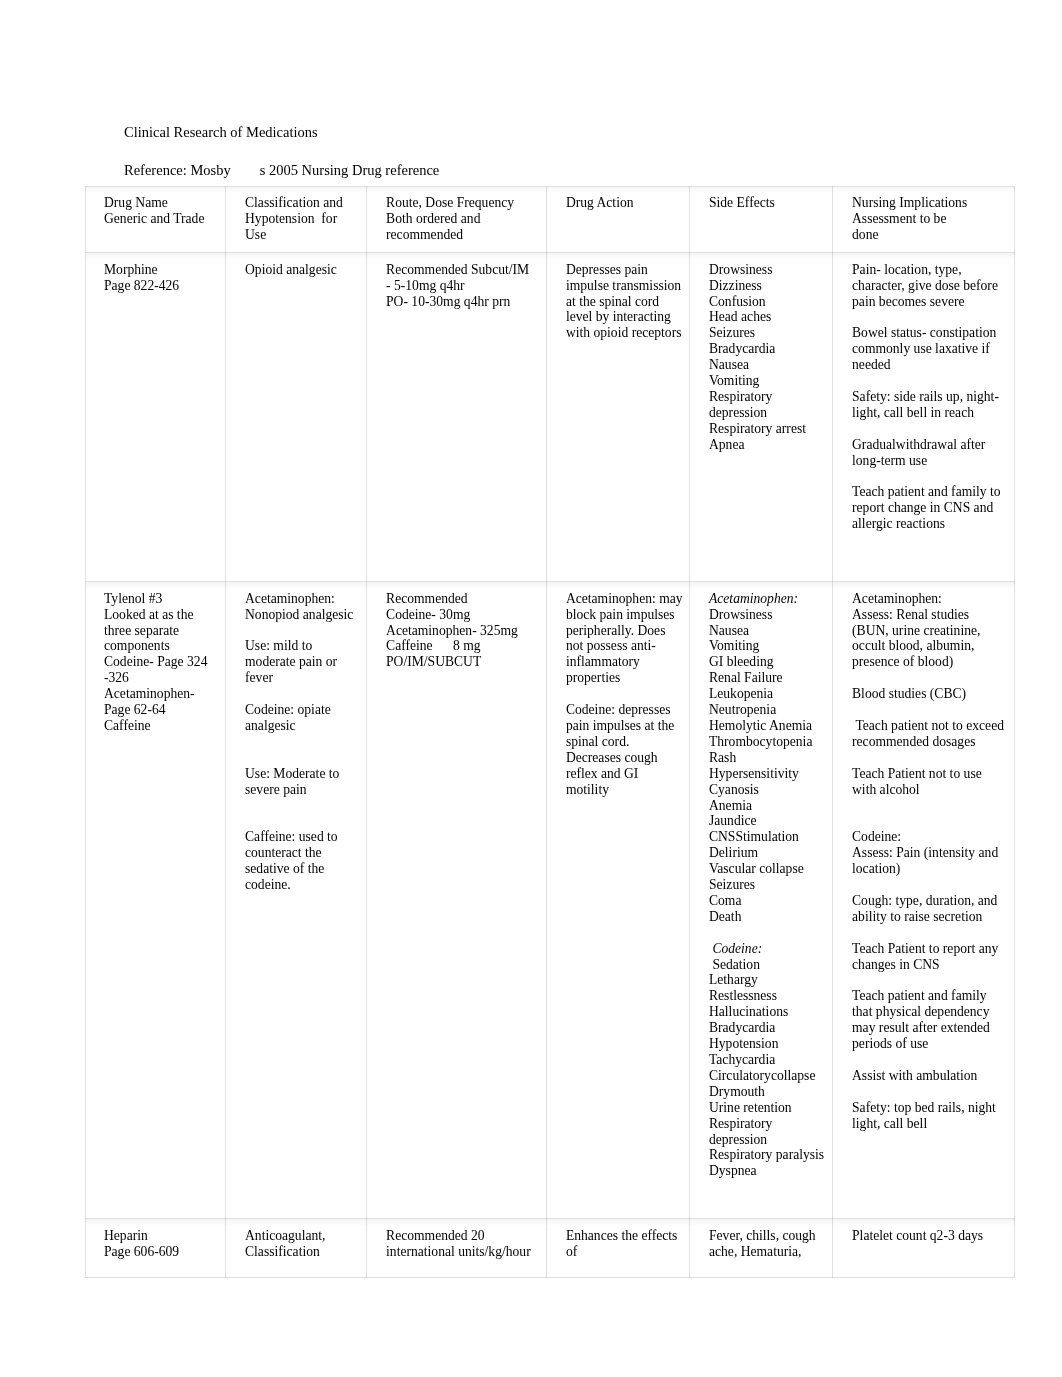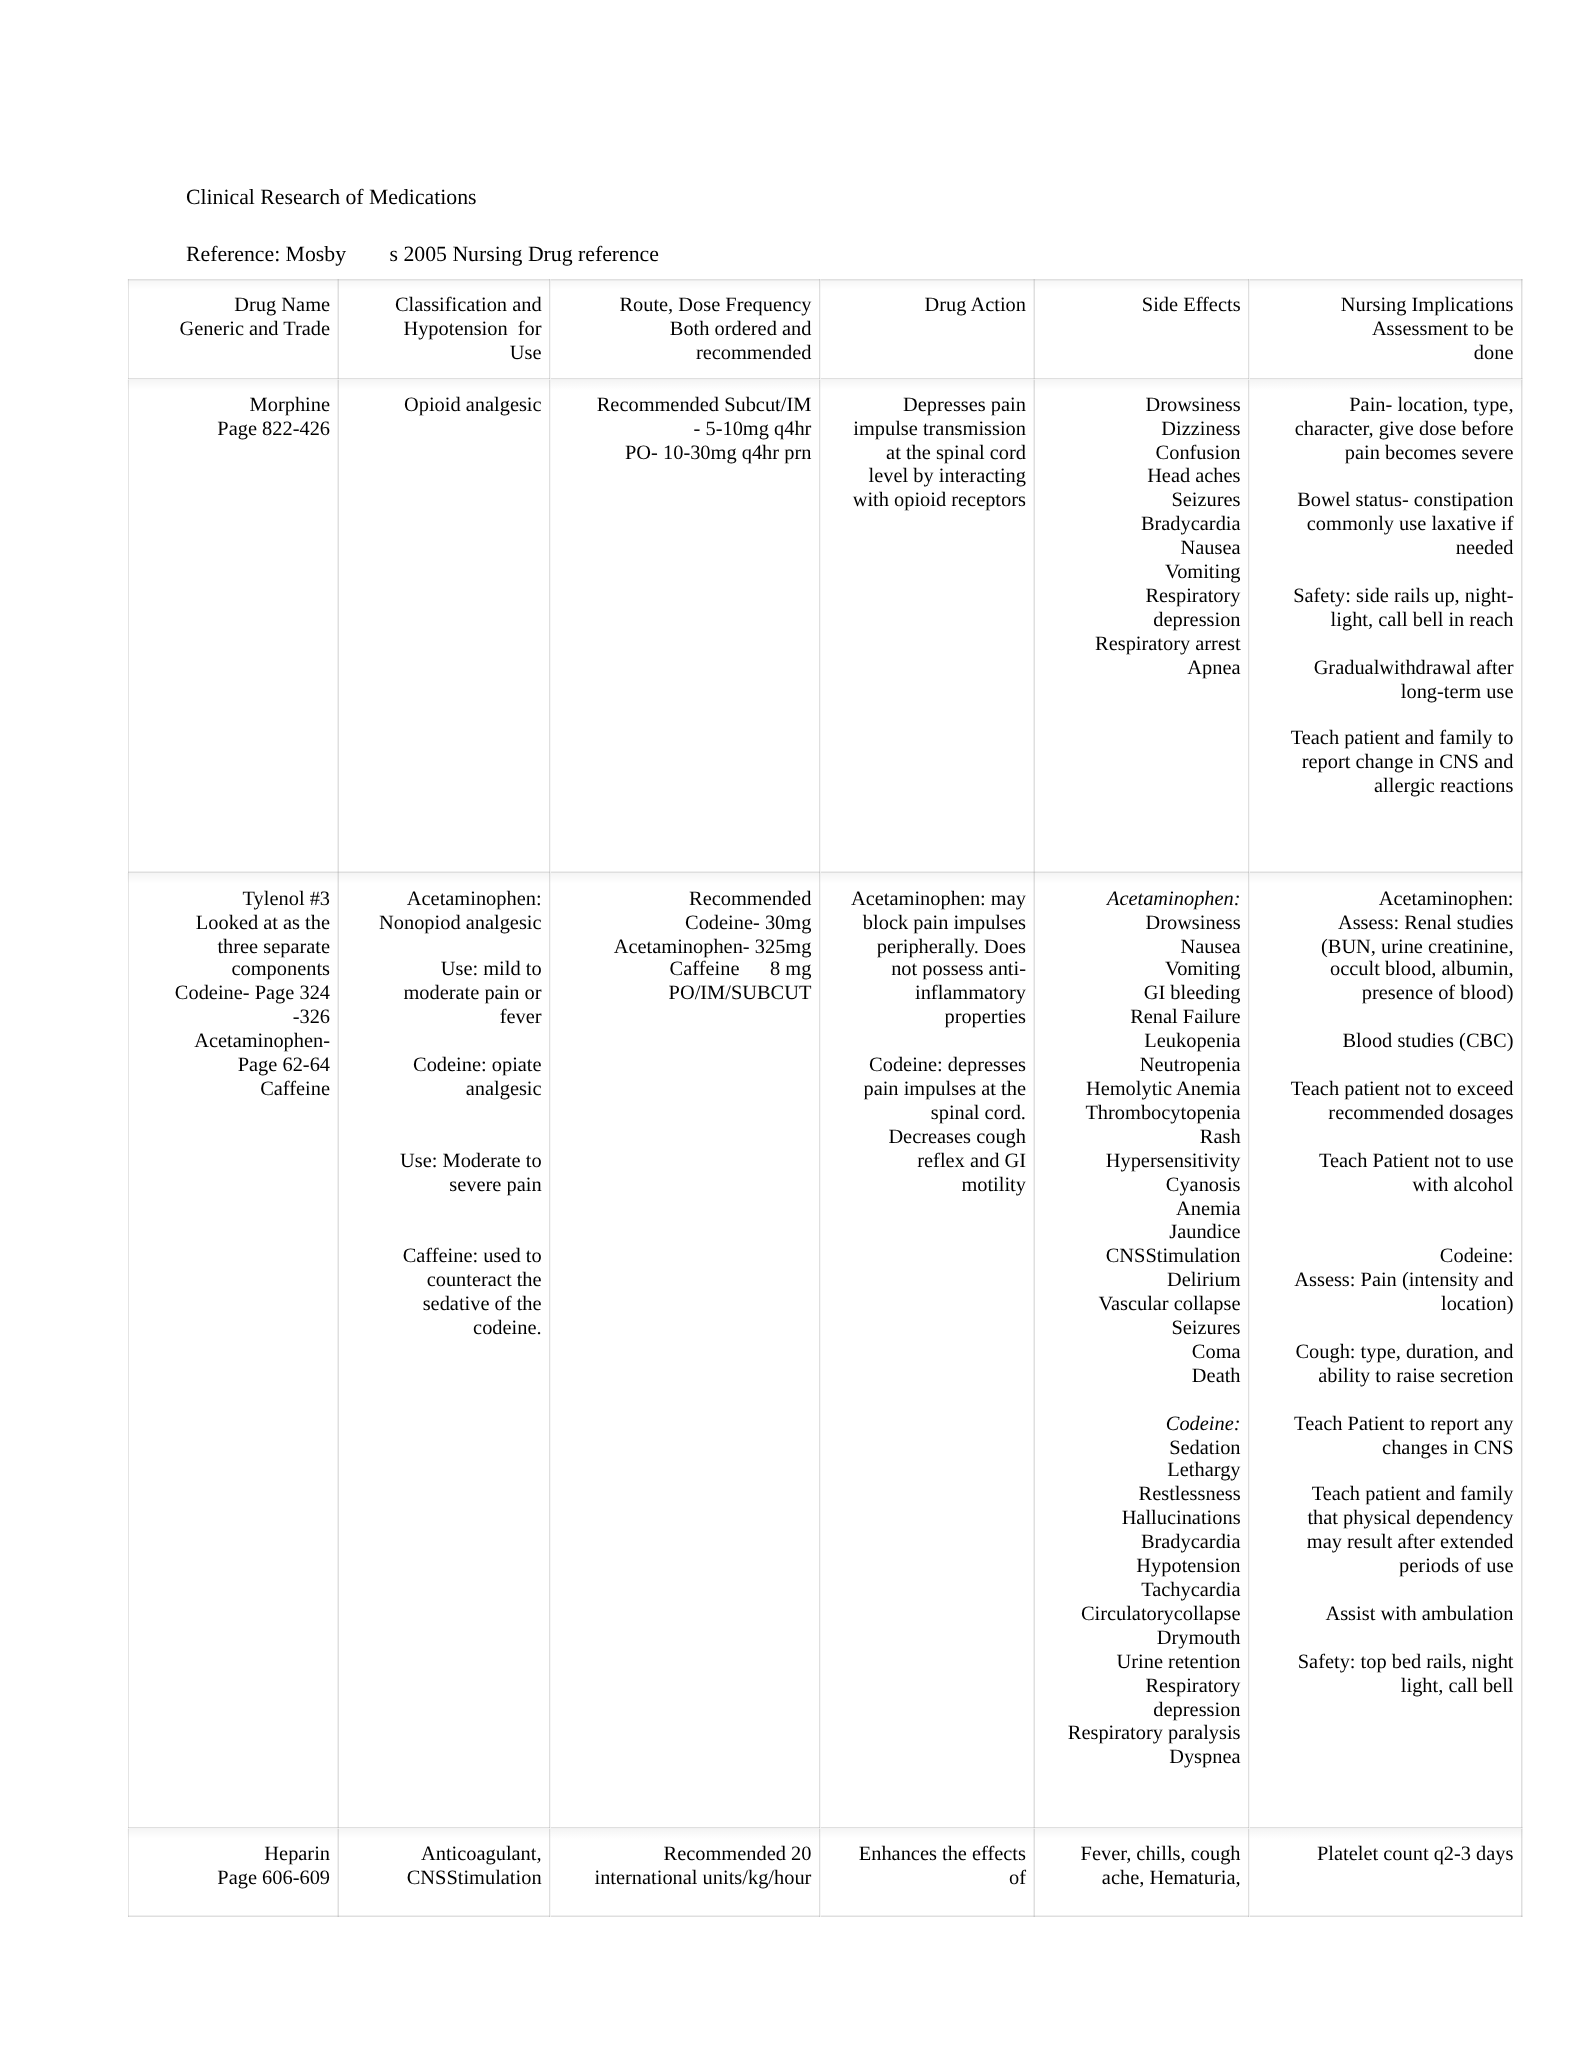--- a/index.html
+++ b/index.html
@@ -53,21 +53,20 @@
     padding: 9px 6px 10px 19px;
     font-size: 13.6px;
     line-height: 15.9px;
     border: 0;
     box-shadow:
       inset -1px 0 0 0 rgba(150,150,150,0.30),
       inset 0 -1px 0 0 rgba(150,150,150,0.30);
     background:
       linear-gradient(to bottom, rgba(0,0,0,0.045) 0px, rgba(0,0,0,0.0) 7px),
       #ffffff;
-    text-align: right;
   }
   .tbl td.first {
     box-shadow:
       inset 1px 0 0 0 rgba(150,150,150,0.26),
       inset -1px 0 0 0 rgba(150,150,150,0.30),
       inset 0 -1px 0 0 rgba(150,150,150,0.30);
   }
   .tbl tr.hdr td {
     box-shadow:
       inset -1px 0 0 0 rgba(150,150,150,0.30),
@@ -282,21 +281,21 @@
 Safety: top bed rails, night light, call bell</div>
           </td>
       </tr>
 
       <tr class="row-heparin">
         <td class="first">
             <div class="cell-text">Heparin
 Page 606-609</div>
           </td>
         <td>
-            <div class="cell-text">Anticoagulant, CNSStimulation</div>
+            <div class="cell-text">Anticoagulant, Classification</div>
           </td>
         <td>
             <div class="cell-text">Recommended 20 international units/kg/hour</div>
           </td>
         <td>
             <div class="cell-text">Enhances the effects of</div>
           </td>
         <td>
             <div class="cell-text">Fever, chills, cough ache, Hematuria,</div>
           </td>

